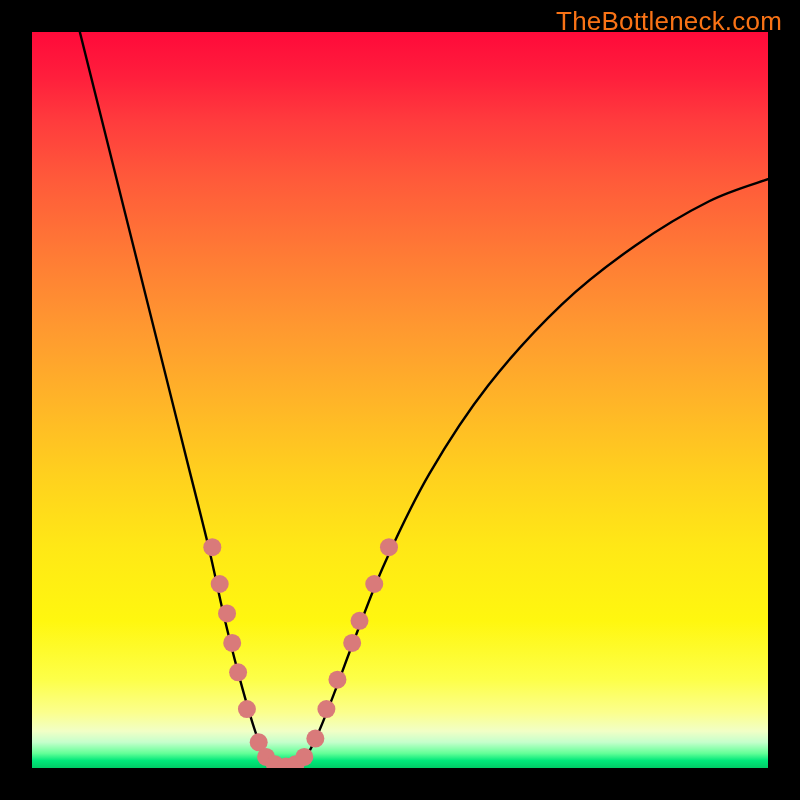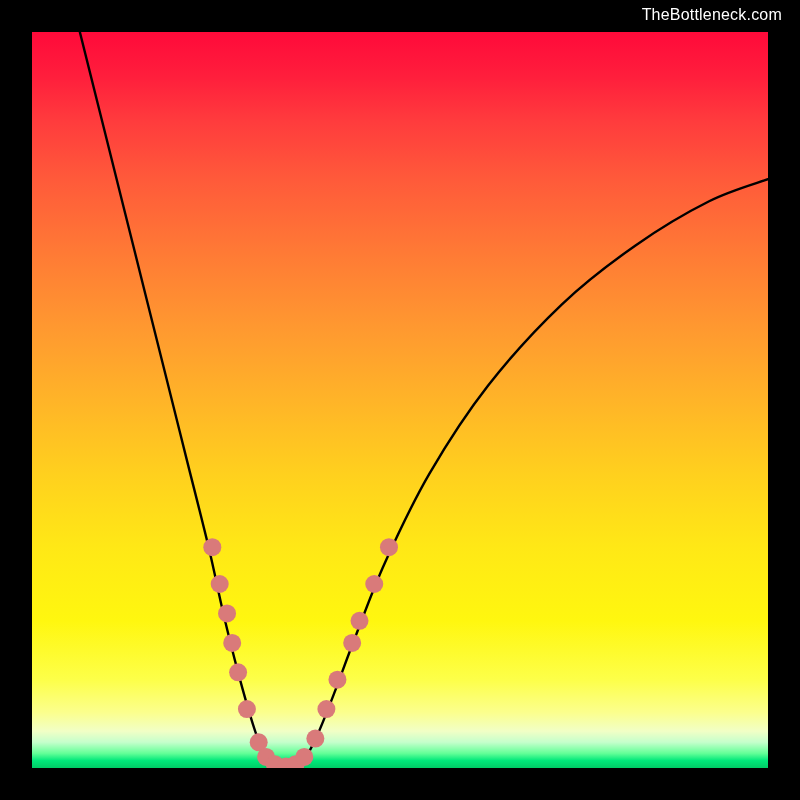--- a/index.html
+++ b/index.html
@@ -1,17 +1,17 @@
 <!DOCTYPE html>
 <html><head>
 <meta charset="utf-8">
 <style>
   * { margin: 0; padding: 0; box-sizing: border-box; }
   body { width: 800px; height: 800px; background: #000; position: relative; font-family: Arial, sans-serif; }
-  .watermark { position: absolute; top: 6px; right: 18px; color: #ffffff; font-size: 16px; font-weight: 500; z-index: 10; letter-spacing: 0.2px; }
+  .watermark { position: absolute; top: 6px; right: 18px; color: #f97316; font-size: 26px; font-weight: 500; z-index: 10; letter-spacing: 0.2px; }
   .frame { position: absolute; top: 32px; left: 32px; width: 736px; height: 736px; }
   .bg-gradient { position: absolute; inset: 0; background: linear-gradient(to bottom,
     #ff0a3a 0%, #ff1e3c 6%, #ff3b3d 12%, #ff5a3a 20%, #ff7a35 30%, #ff9830 40%,
     #ffb428 50%, #ffd01e 60%, #ffe816 70%, #fff70f 80%, #fdff49 88%,
     #fbff8e 92.5%, #f1ffc6 95%, #c5ffcc 96.5%, #64ff98 98%, #00e87a 99%, #00cc66 100%);
   }
   svg { position: absolute; inset: 0; }
 </style>
 </head>
 <body>

